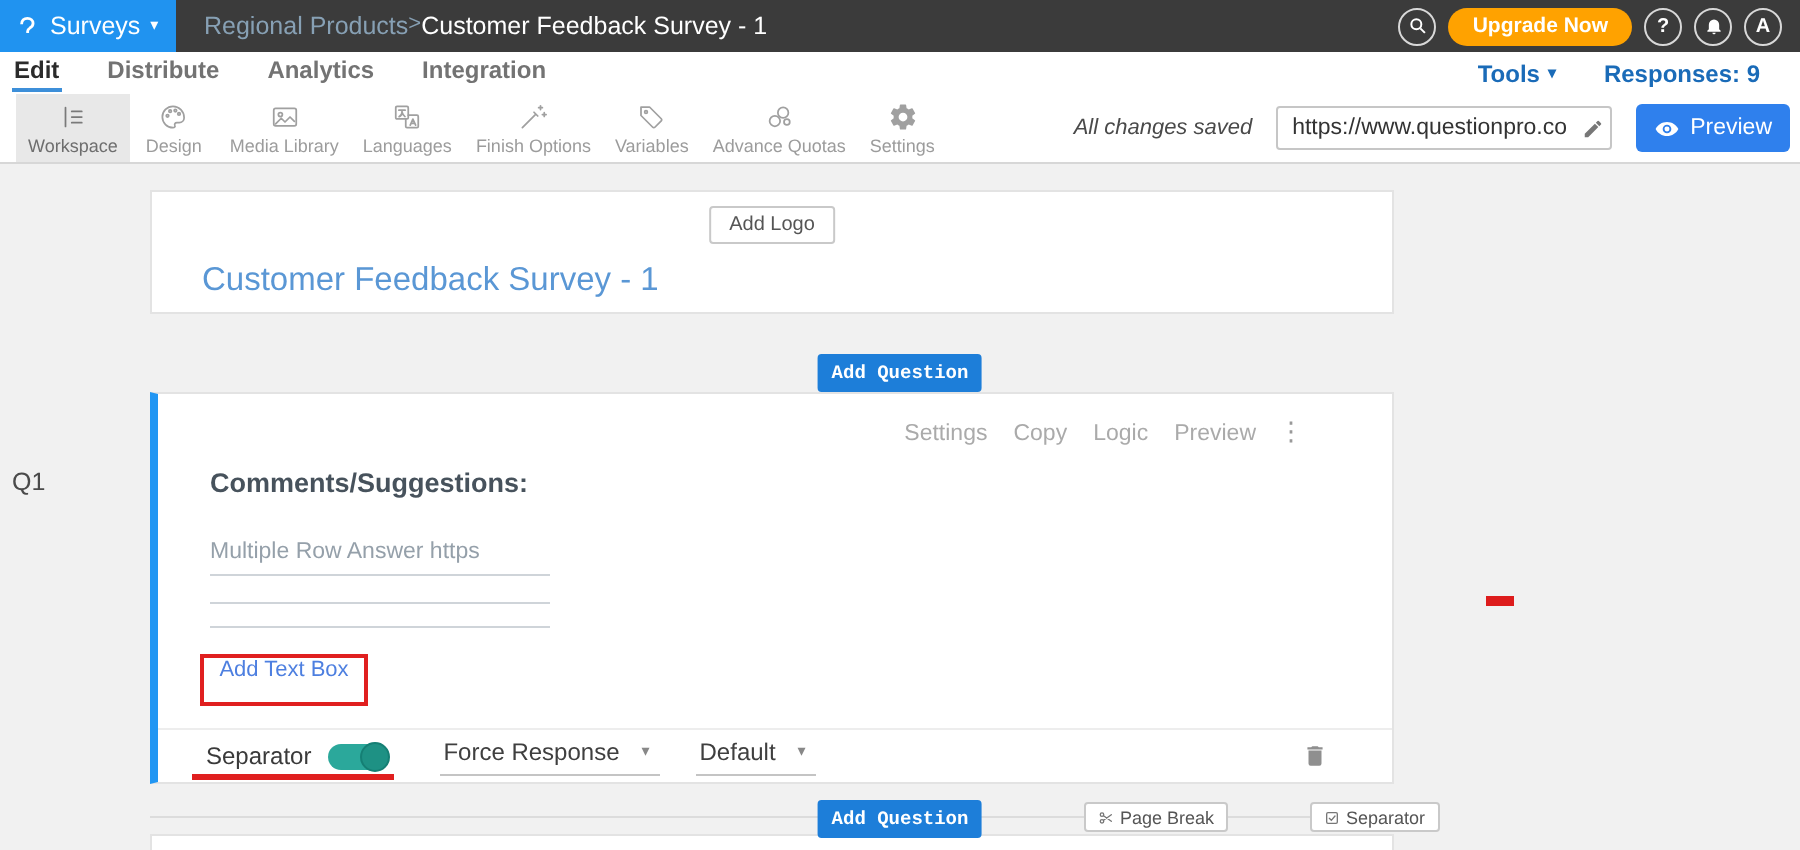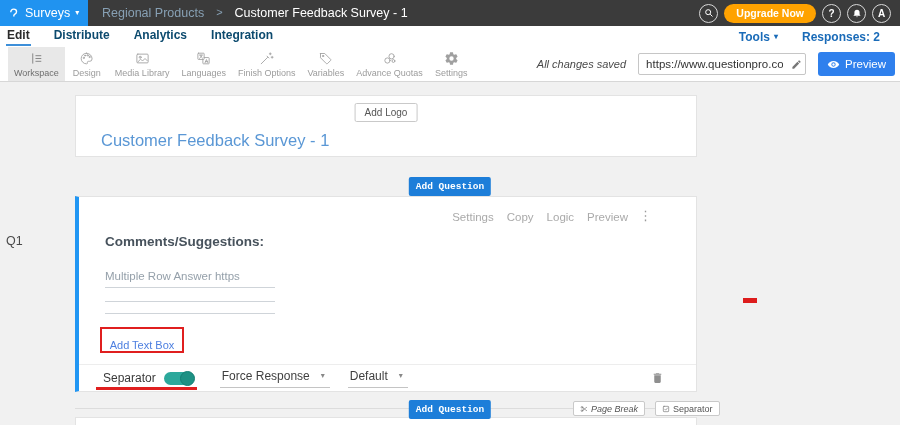--- a/index.html
+++ b/index.html
@@ -6,33 +6,33 @@
   html,body { width:900px; height:425px; }
   body { font-family:"Liberation Sans", sans-serif; }
   .screen { position:relative; width:900px; height:425px; background:#f1f1f1; overflow:hidden; }
 
   
   .topbar { position:absolute; top:0; left:0; right:0; height:26px; background:#3b3b3b; display:flex; align-items:center; z-index:5; }
   .brand { width:88px; height:26px; background:#2093f0; display:flex; align-items:center; gap:5px; padding:0 7px; cursor:pointer; flex:none; }
   .brand svg { width:13px; height:15px; flex:none; }
   .brand-label { color:#fff; font-size:12.5px; }
   .caret { color:#fff; font-size:8px; line-height:1; }
-  .crumbs { display:flex; gap:12px; margin-left:14px; font-size:12.5px; }
+  .crumbs { display:flex; gap:0; margin-left:14px; font-size:12.5px; }
   .crumb-parent { color:#87a0b4; cursor:pointer; }
   .crumb-sep { color:#87a0b4; font-size:11px; }
   .crumb-current { color:#fff; }
   .topbar-right { margin-left:auto; display:flex; align-items:center; gap:6px; padding-right:9px; }
   .circle-btn { width:19px; height:19px; border-radius:50%; border:1.5px solid #d8d8d8; background:transparent; display:flex; align-items:center; justify-content:center; color:#fff; font-size:10px; font-weight:bold; cursor:pointer; font-family:inherit; flex:none; }
   .circle-btn svg { width:10px; height:10px; }
   .upgrade-btn { height:19px; border:none; border-radius:10px; background:#ffa200; color:#fff; font-weight:bold; font-size:10.5px; padding:0 12px; cursor:pointer; font-family:inherit; }
 
   
   .menubar { position:absolute; top:26px; left:0; right:0; height:21px; background:#fff; display:flex; align-items:center; padding:0 10px 0 6px; z-index:4; }
   .menu-tabs { display:flex; gap:22px; }
-  .menu-tab { font-size:12px; font-weight:bold; color:#0c4a6e; cursor:pointer; line-height:17px; padding:0 1px; }
+  .menu-tab { font-size:12px; font-weight:bold; color:#737373; cursor:pointer; line-height:17px; padding:0 1px; }
   .menu-tab.active { color:#2b2b2b; border-bottom:2px solid #3d8fd9; }
   .menu-right { margin-left:auto; display:flex; gap:24px; align-items:center; padding-right:10px; }
   .menu-link { color:#1a6bb8; font-size:12px; font-weight:bold; cursor:pointer; display:flex; align-items:center; gap:4px; }
   .menu-link .caret { color:#1a6bb8; }
 
   
   .toolbar { position:absolute; top:47px; left:0; right:0; height:35px; background:#fff; border-bottom:1px solid #d7d7d7; display:flex; align-items:stretch; padding-left:8px; z-index:4; }
   .tool-item { display:flex; flex-direction:column; align-items:center; justify-content:center; gap:2px; padding:0 6px; min-width:44px; cursor:pointer; }
   .tool-item svg { width:15px; height:15px; }
   .strokeicon { fill:none; stroke:#a0a0a0; stroke-width:1.4; stroke-linecap:round; stroke-linejoin:round; }
@@ -62,38 +62,38 @@
   .add-q.second { top:318px; }
 
   .question-card { left:75px; top:114px; width:622px; height:196px; border-left:4px solid #2196f3; }
   .q-actions { position:absolute; top:14px; right:68px; display:flex; gap:13px; font-size:11.5px; color:#aaa; }
   .q-action { cursor:pointer; }
   .kebab { position:absolute; top:12px; right:44px; color:#999; font-size:13px; cursor:pointer; line-height:1; }
   .q-text { position:absolute; left:26px; top:37px; font-size:13.5px; font-weight:bold; color:#47525c; cursor:text; }
   .answer-placeholder { position:absolute; left:26px; top:73px; font-size:11.5px; color:#95a0aa; }
   .answer-line { position:absolute; left:26px; width:170px; height:1px; background:#cfd4d9; }
   .line1 { top:90px; } .line2 { top:104px; } .line3 { top:116px; }
-  .add-text-box { position:absolute; left:21px; top:130px; width:84px; height:26px; border:2px solid #e01f1f; background:#fff; display:flex; align-items:flex-end; justify-content:center; }
+  .add-text-box { position:absolute; left:21px; top:130px; width:84px; height:26px; border:2px solid #e01f1f; background:#fff; display:flex; align-items:flex-start; justify-content:center; }
   .add-text-box span { font-size:11px; color:#4d7fe0; cursor:pointer; }
   .q-footer { position:absolute; left:0; right:0; bottom:0; height:27px; border-top:1px solid #ededed; display:flex; align-items:center; padding-left:24px; }
   .validation-label { font-size:12px; color:#3a3a3a; }
   .toggle { width:30px; height:13px; border-radius:7px; background:#2ba89b; margin-left:8px; position:relative; cursor:pointer; flex:none; }
   .toggle-knob { position:absolute; right:-1px; top:-1px; width:15px; height:15px; border-radius:50%; background:#1e9184; border:1px solid #157f74; }
   .red-underline { position:absolute; left:17px; bottom:1px; width:101px; height:3px; background:#e01f1f; }
   .dropdown { display:flex; align-items:center; border-bottom:1px solid #c4c4c4; padding:0 5px 4px 2px; cursor:pointer; }
   .dd-label { font-size:12px; color:#3f3f3f; }
   .dropdown .caret { color:#888; margin-left:11px; }
   .dd-force { margin-left:26px; }
   .dd-default { margin-left:18px; }
   .trash-btn { margin-left:auto; margin-right:32px; cursor:pointer; background:none; border:none; padding:0; display:flex; }
   .trash-btn svg { width:13px; height:14px; fill:#8f8f8f; }
 
   .bottom-line { position:absolute; left:75px; top:326px; width:622px; height:1px; background:#dcdcdc; }
   .mini-btn { position:absolute; top:319px; height:15px; border:1px solid #c9c9c9; background:#fff; border-radius:2px; font-size:9px; color:#555; display:flex; align-items:center; gap:3px; padding:0 6px; cursor:pointer; font-family:inherit; z-index:2; white-space:nowrap; }
-  .pb-btn { left:573px;font-style:italic; }
+  .pb-btn { left:542px; }
   .sep-btn { left:643px;margin-left:12px; }
   .mini-btn svg { width:8px; height:8px; fill:none; stroke:#777; stroke-width:2; stroke-linecap:round; flex:none; }
   .bottom-card { left:75px; top:335px; width:622px; height:100px; }
   .red-dash { position:absolute; left:743px; top:216px; width:14px; height:5px; background:#dd1c1c; }
 </style>
 </head>
 <body>
 
 <div class="screen">
 
@@ -133,21 +133,21 @@
       <span class="menu-tab active">Edit</span>
       <span class="menu-tab">Distribute</span>
       <span class="menu-tab">Analytics</span>
       <span class="menu-tab">Integration</span>
     </div>
     <div class="menu-right">
       <span class="menu-link">
         <span>Tools</span>
         <span class="caret">▾</span>
       </span>
-      <span class="menu-link">Responses: 2</span>
+      <span class="menu-link">Responses: 9</span>
     </div>
   </nav>
 
   <div class="toolbar">
     <div class="tool-item active">
       <svg viewBox="0 0 24 24" class="strokeicon">
           <path d="M6 4.5v15M11 7.5h8M11 12h8M11 16.5h8"></path>
         </svg>
       <span class="tool-label">Workspace</span>
     </div>

